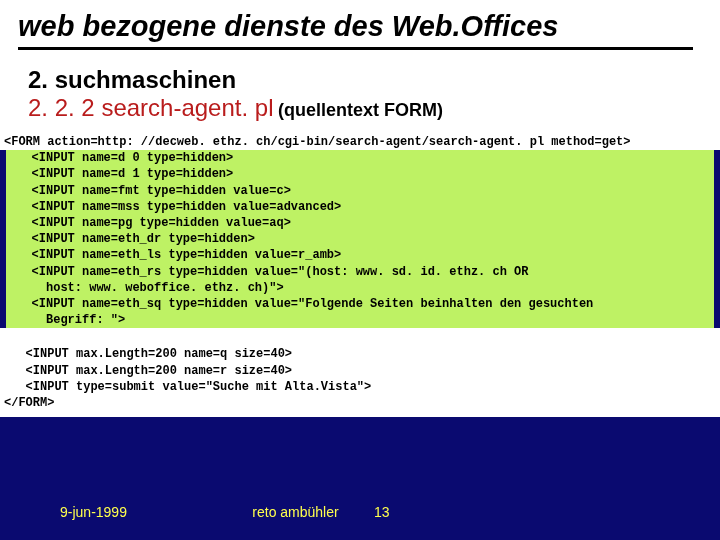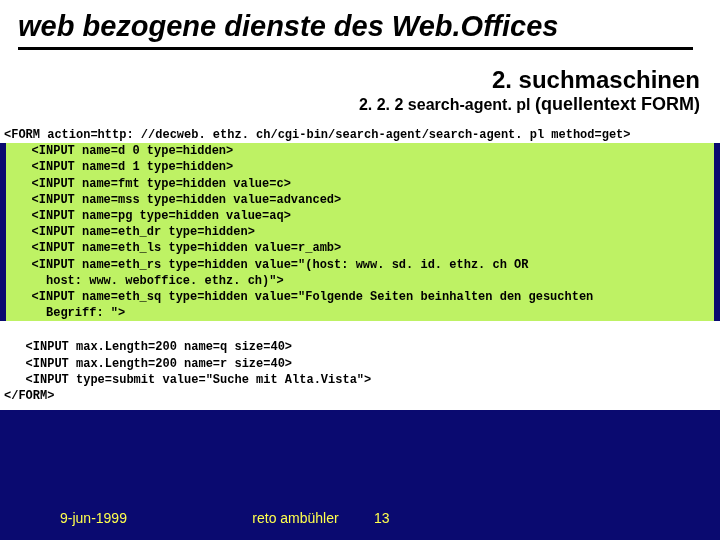--- a/index.html
+++ b/index.html
@@ -21,31 +21,30 @@
     color: #000;
   }
   .title-rule {
     border: none;
     border-top: 3px solid #000;
     margin-top: 4px;
   }
   .subheader {
     background: #ffffff;
     padding: 10px 20px 10px 28px;
-    text-align: right;
   }
   .sub1 {
     font-size: 24px;
     font-weight: bold;
     color: #000;
   }
   .sub2 {
-    font-size: 16px;
-    font-weight: bold;
-    color: #000000;
+    font-size: 24px;
+    font-weight: normal;
+    color: #b91c1c;
   }
   .sub2-note {
     font-size: 18px;
     font-weight: bold;
     color: #000;
   }
   .code-area {
     font-family: "Courier New", monospace;
     font-size: 12px;
     font-weight: bold;
@@ -62,21 +61,21 @@
     background: #bef264;
     margin: 0 6px;
     padding: 0 4px;
   }
   .code-bg-white2 {
     background: #ffffff;
     padding: 2px 8px 6px 4px;
   }
   .footer {
     position: absolute;
-    bottom: 0;
+    bottom: 6px;
     left: 0;
     width: 571px;
     display: flex;
     justify-content: space-between;
     align-items: center;
     padding: 14px 40px 14px 60px;
     color: #ffff4d;
     font-size: 14px;
   }
   .footer .mid { text-align: center; flex: 1; }

